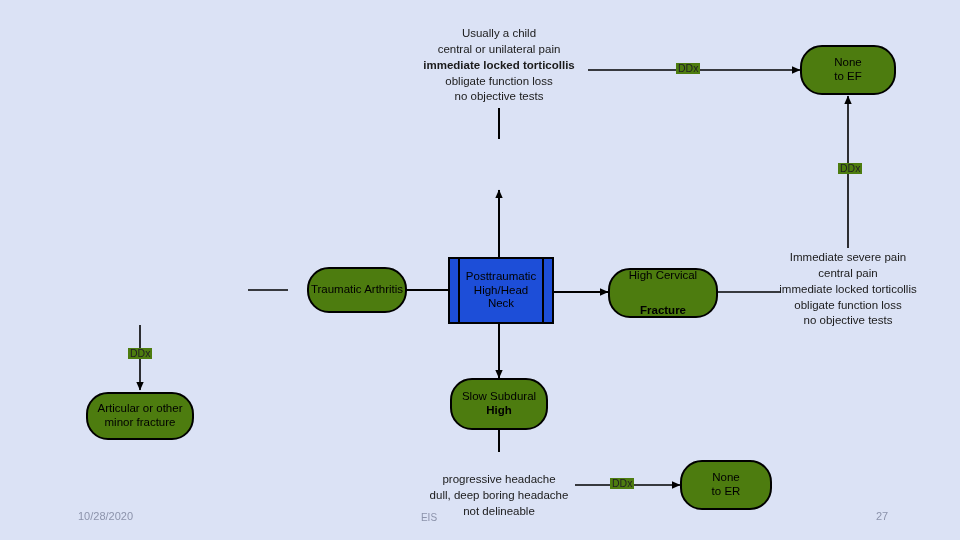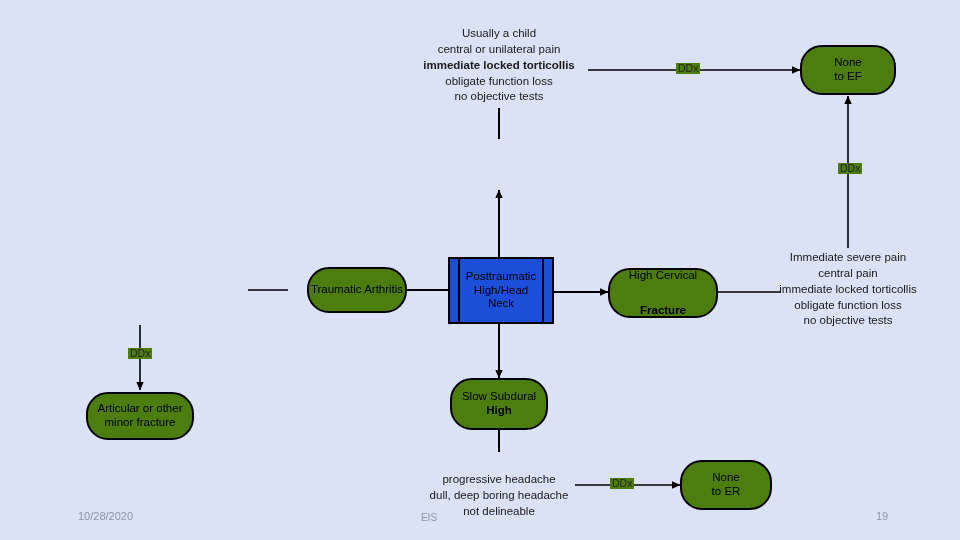--- a/index.html
+++ b/index.html
@@ -191,15 +191,15 @@
     <div>to ER</div>
   </div>
 
   <div class="node node-blue" style="left:86px; top:392px; width:108px; height:48px;">
     <div>Articular or other</div>
     <div>minor fracture</div>
   </div>
 
   <div class="footer footer-date">10/28/2020</div>
   <div class="footer footer-center">EIS</div>
-  <div class="footer footer-page">19</div>
+  <div class="footer footer-page">27</div>
 
 </div>
 
 </body></html>

